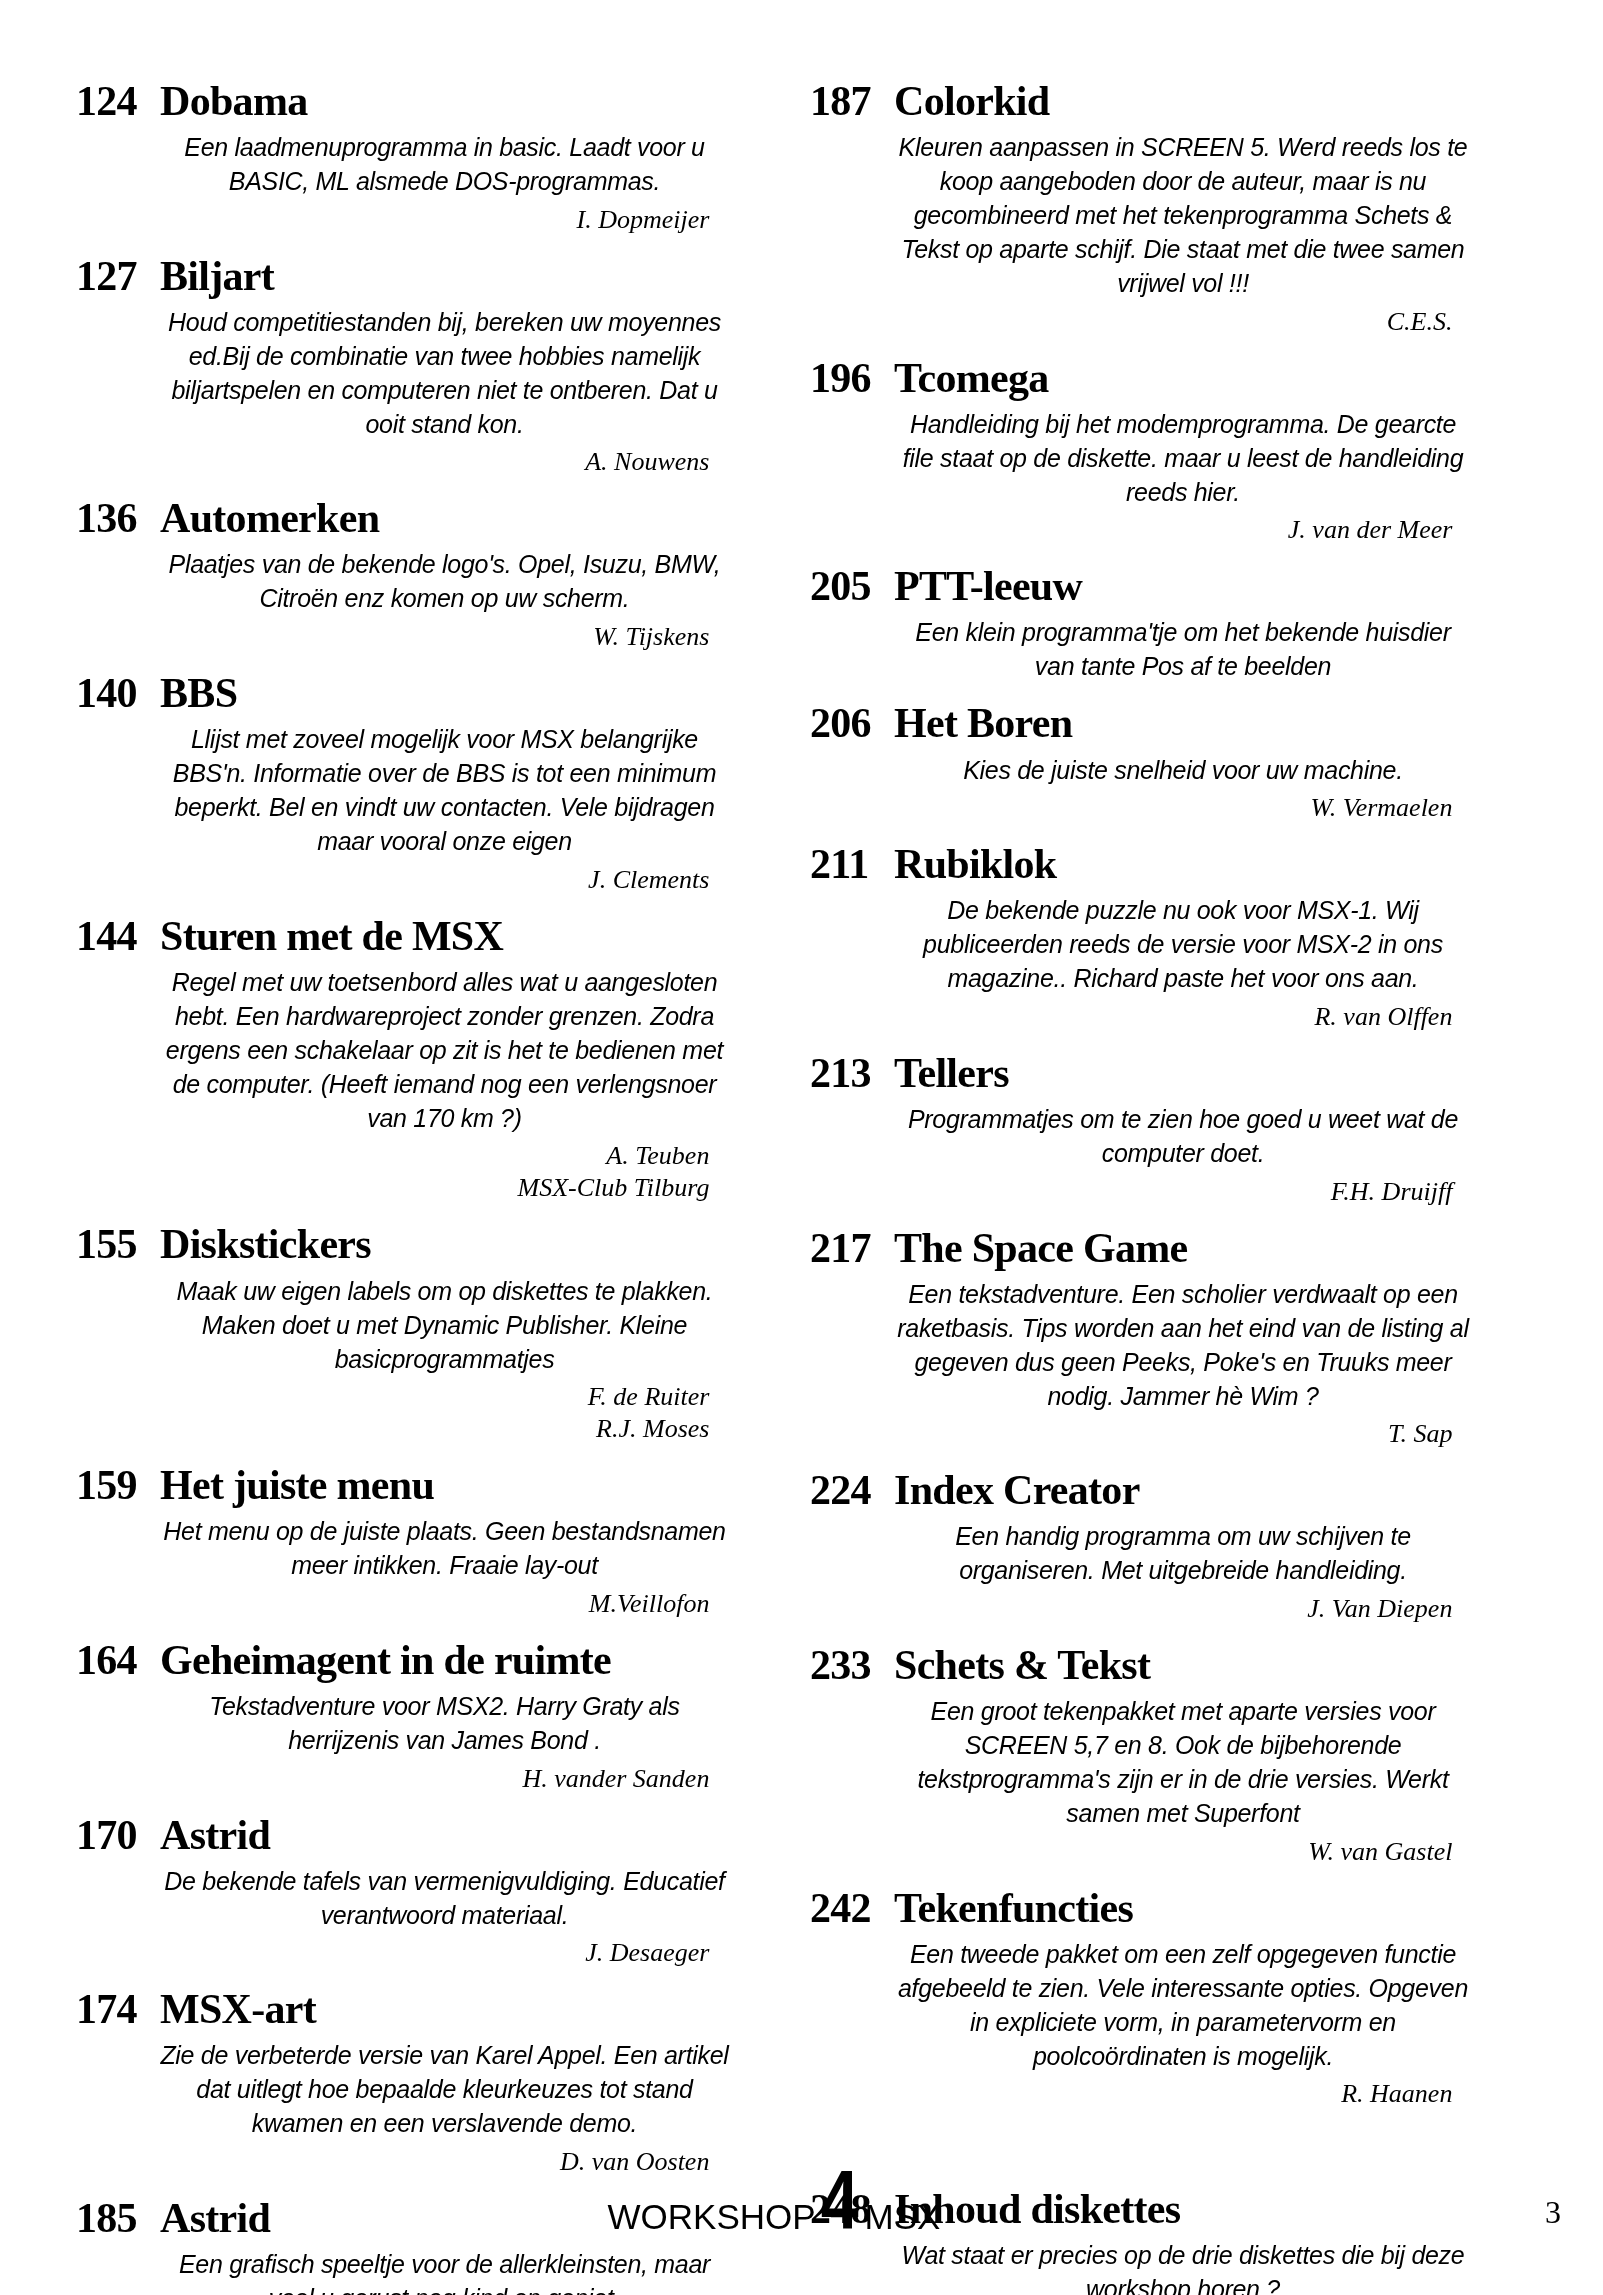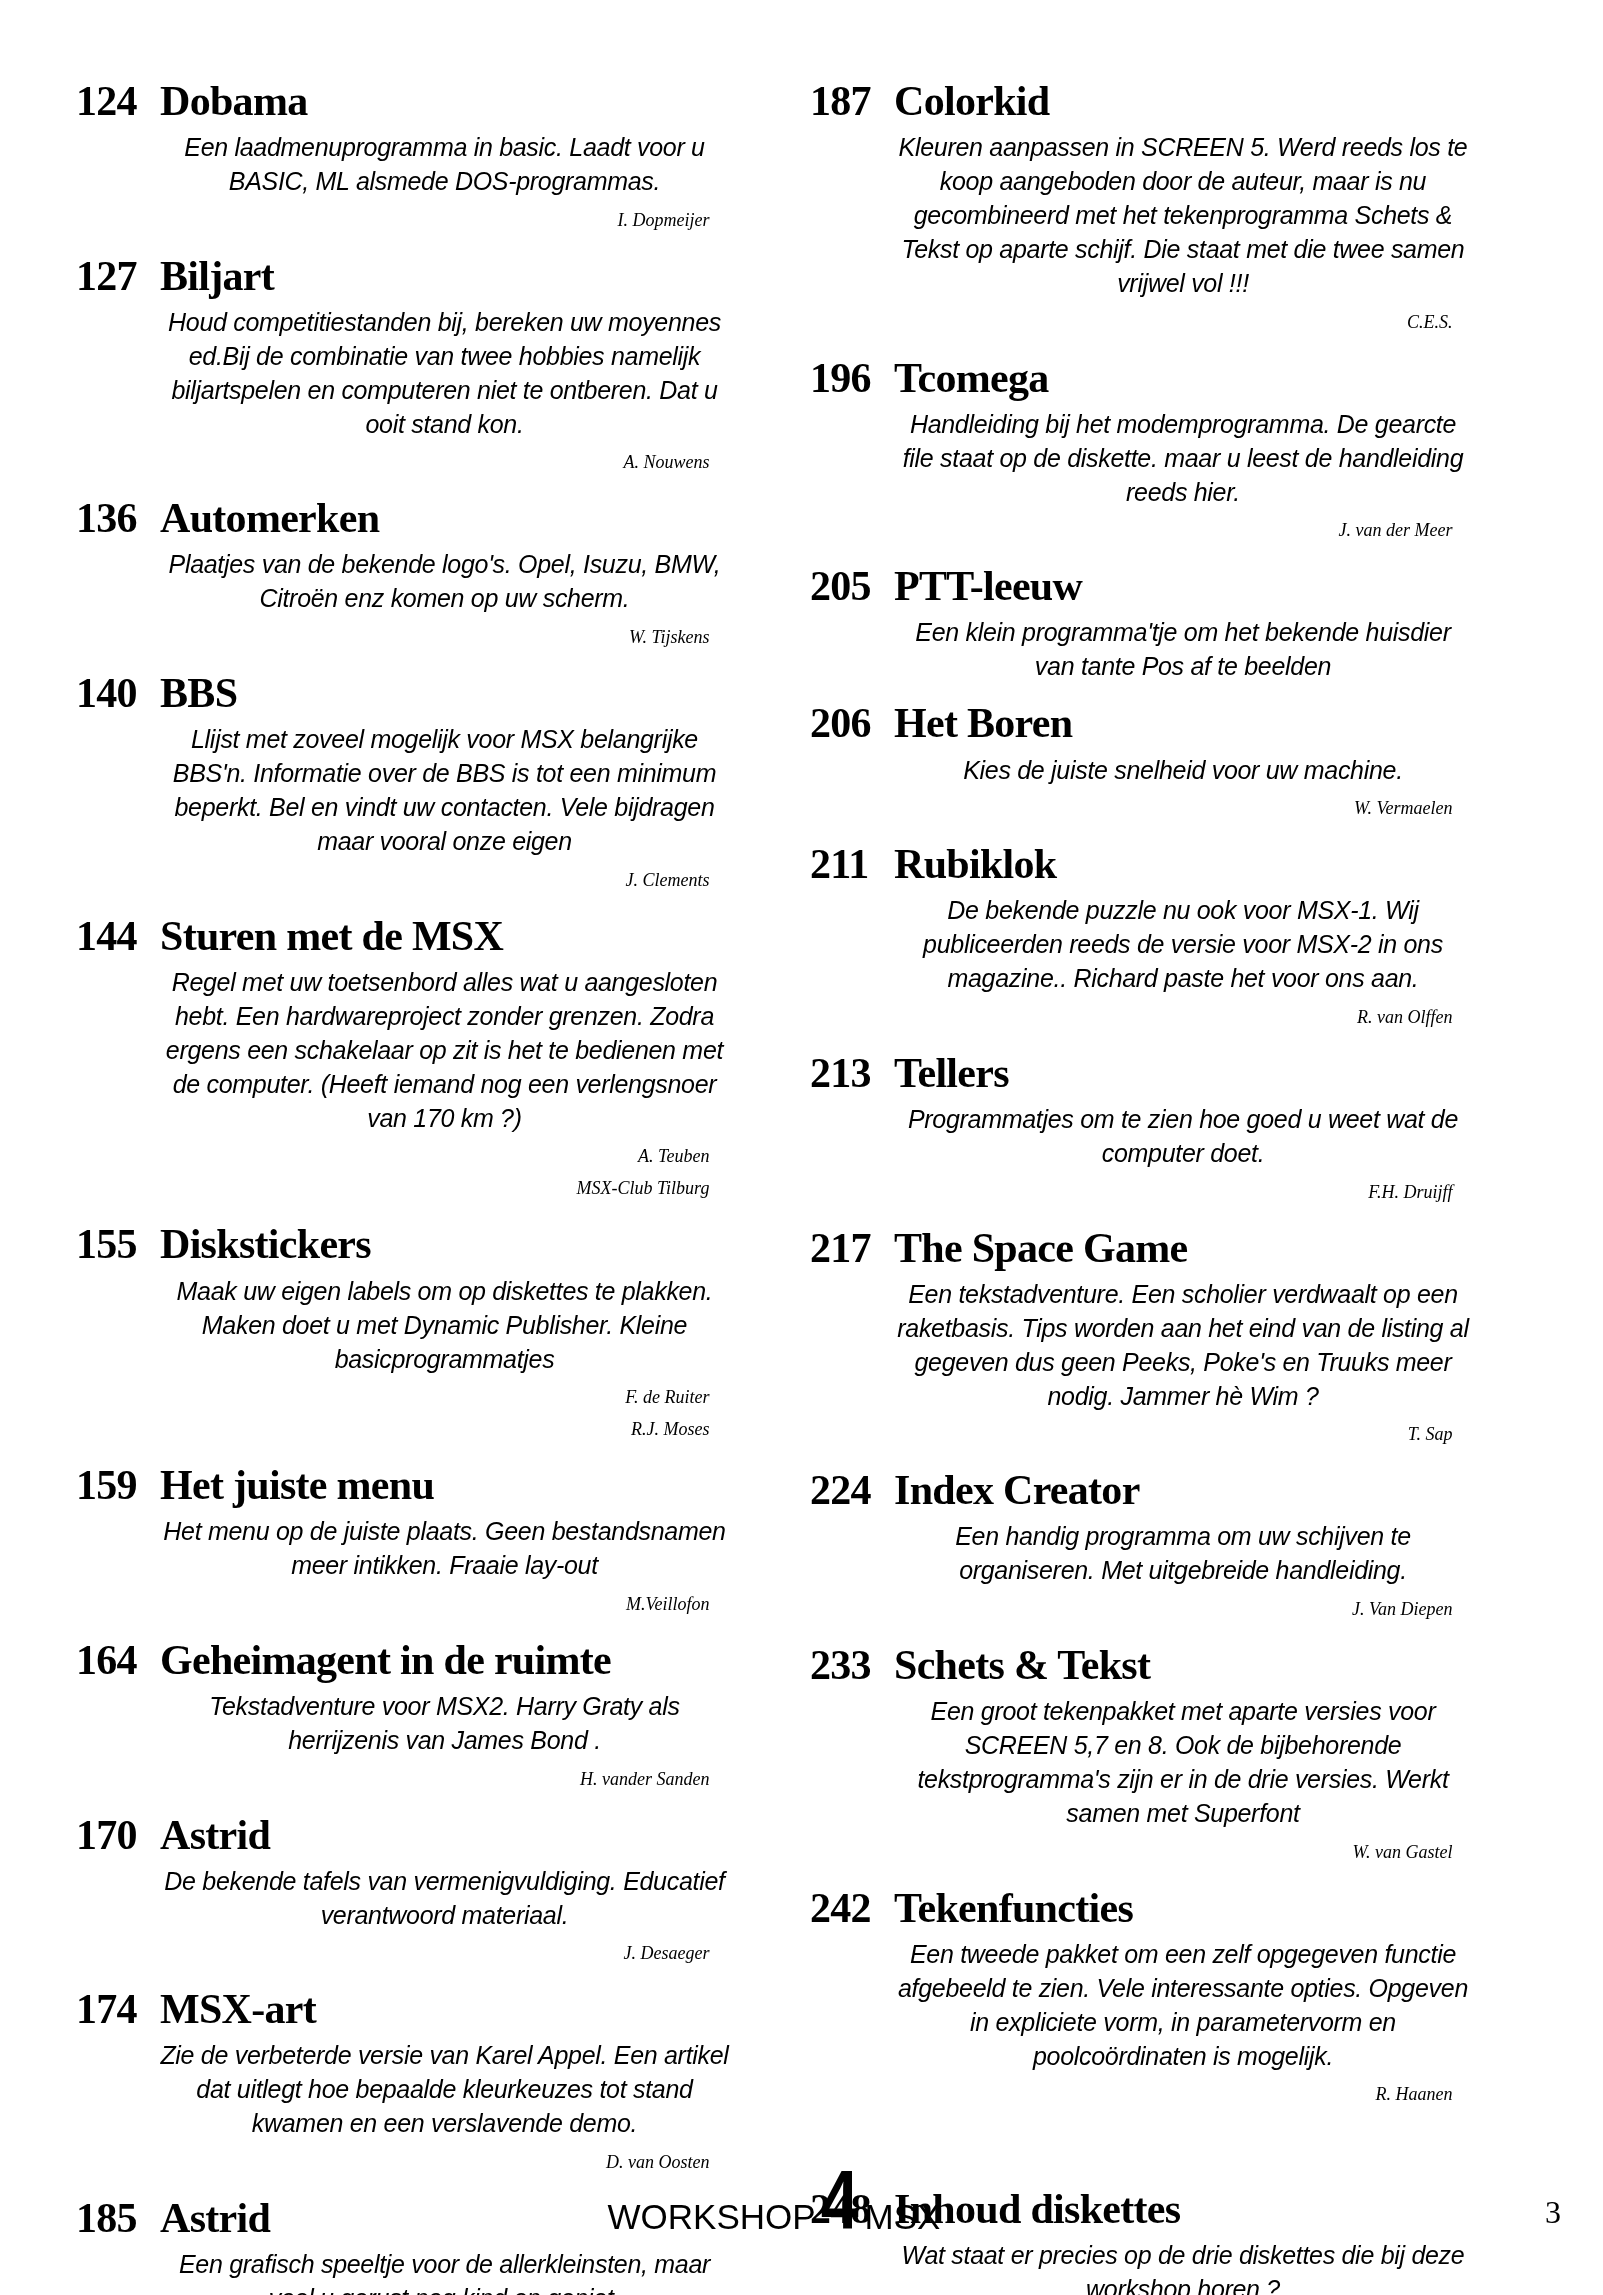--- a/index.html
+++ b/index.html
@@ -42,21 +42,21 @@
     line-height: 34px;
     letter-spacing: -0.3px;
     text-align: center;
   }
   .author {
     margin-top: 5.6px;
     padding-right: 19.6px;
     text-align: right;
     font-family: "Liberation Serif", serif;
     font-style: italic;
-    font-size: 18px;
+    font-size: 26px;
     line-height: 32px;
     white-space: pre-line;
   }
   .author:empty { display: none; margin: 0; }
 
   .footer-logo {
     position: absolute;
     left: 50%;
     bottom: 58px;
     transform: translateX(-50%);

